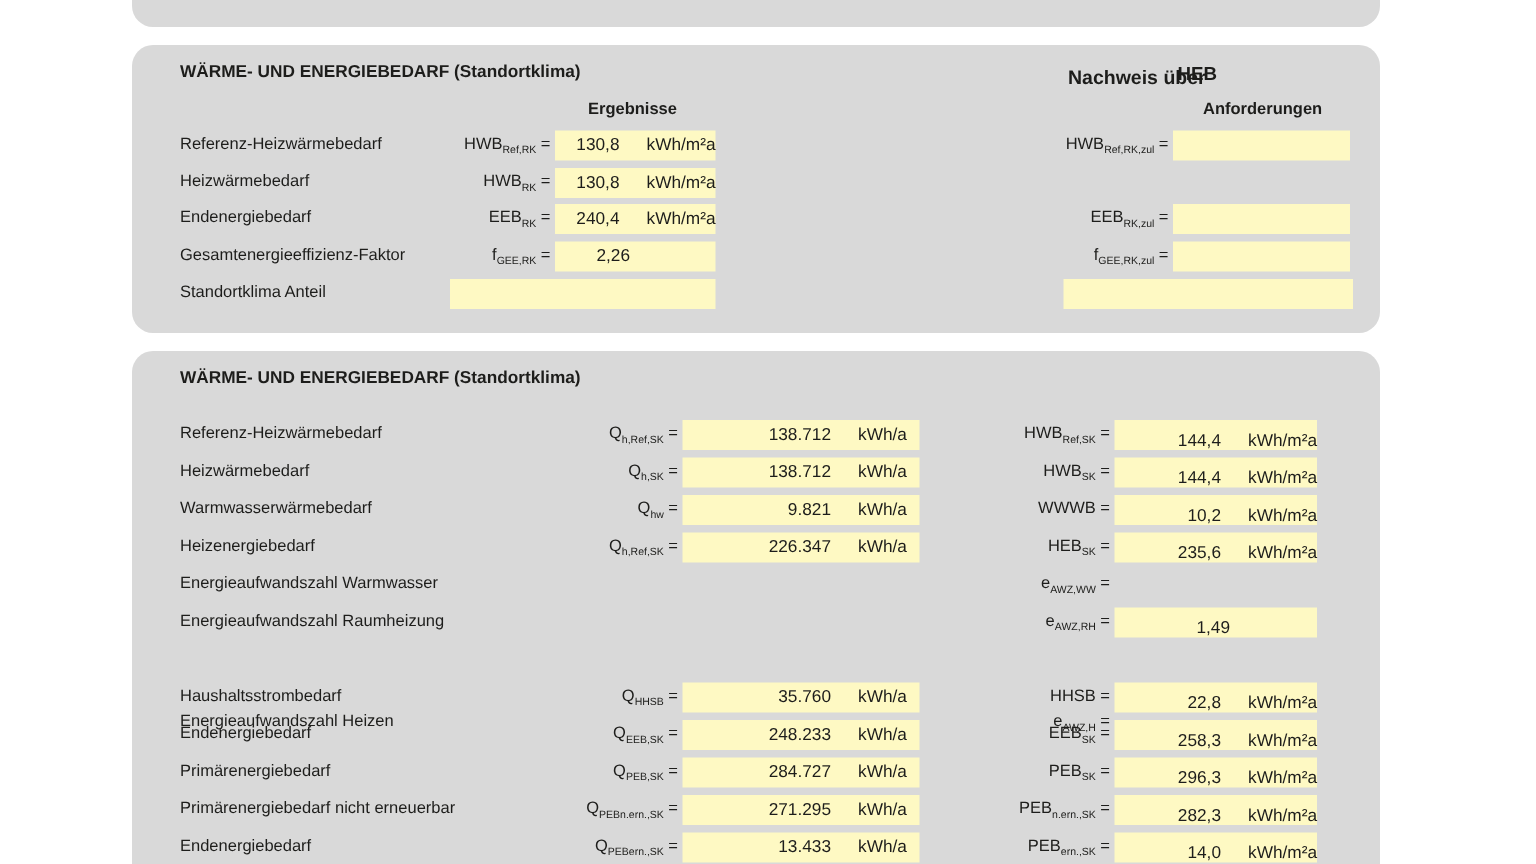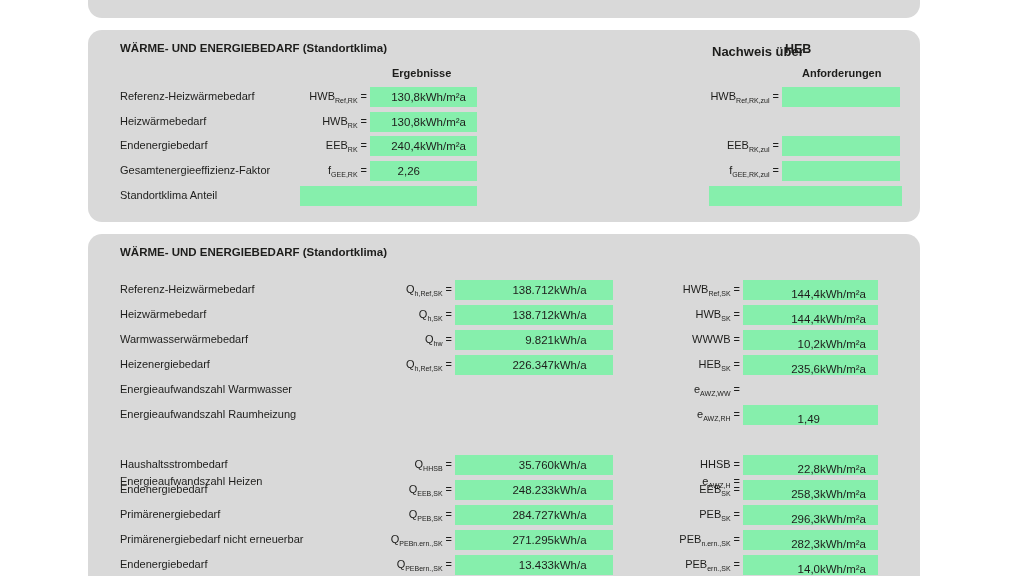--- a/index.html
+++ b/index.html
@@ -19,23 +19,23 @@
   #hdr-ergebnisse{left:304px;}
   #hdr-anforderungen{left:714px;}
   #nachweis-label{position:absolute;left:608px;top:14px;font-weight:bold;font-size:13px;padding-left:16px;}
   #nachweis-value{position:absolute;left:697px;top:12px;font-weight:bold;font-size:12.5px;}
 
   .row{position:absolute;left:0;right:0;height:24px;}
   .lbl{position:absolute;left:32px;top:5px;font-size:11px;white-space:nowrap;}
   .sym{position:absolute;top:5px;font-size:11px;white-space:nowrap;text-align:right;}
   .sym sub{font-size:7px;letter-spacing:0;}
   .eq{margin-left:3px;}
-  .box{position:absolute;top:2px;height:20px;background:#86efac;display:flex;align-items:center;font-size:11.5px;white-space:nowrap;}
+  .box{position:absolute;top:2px;height:20px;background:#fef9c3;display:flex;align-items:center;font-size:11.5px;white-space:nowrap;}
   .box .num{text-align:right;}
-  .box .unit{margin-left:0;}
+  .box .unit{margin-left:18px;}
 
   
   .s1 .sym.mid{right:553px;}
   .s1 .box.mid{left:282px;width:107px;}
   .s1 .box.mid .num{width:50px;}
   .s1 .sym.req{right:141px;}
   .s1 .box.req{left:694px;width:118px;}
   .s1 .box.req .num{width:60px;}
   .s1 .box.wl{left:212px;width:177px;}
   .s1 .box.wr{left:621px;width:193px;}

